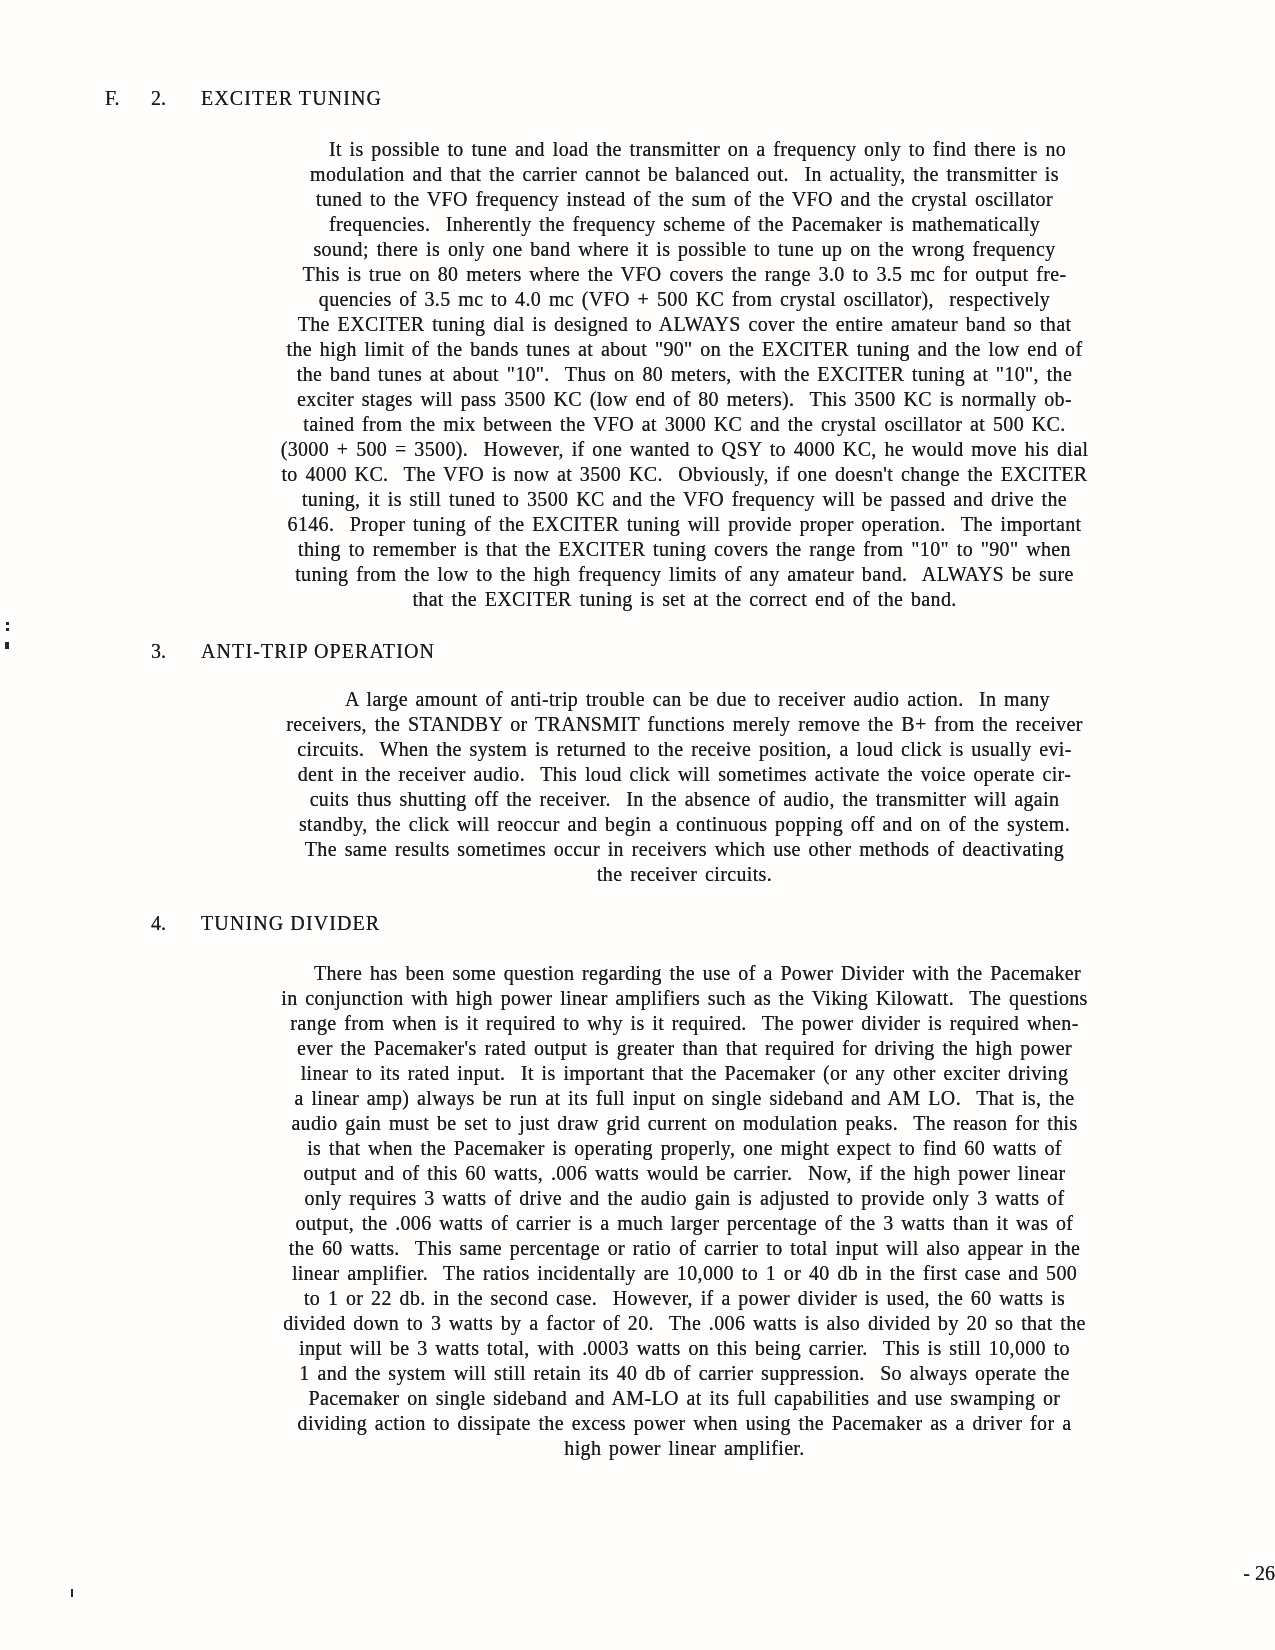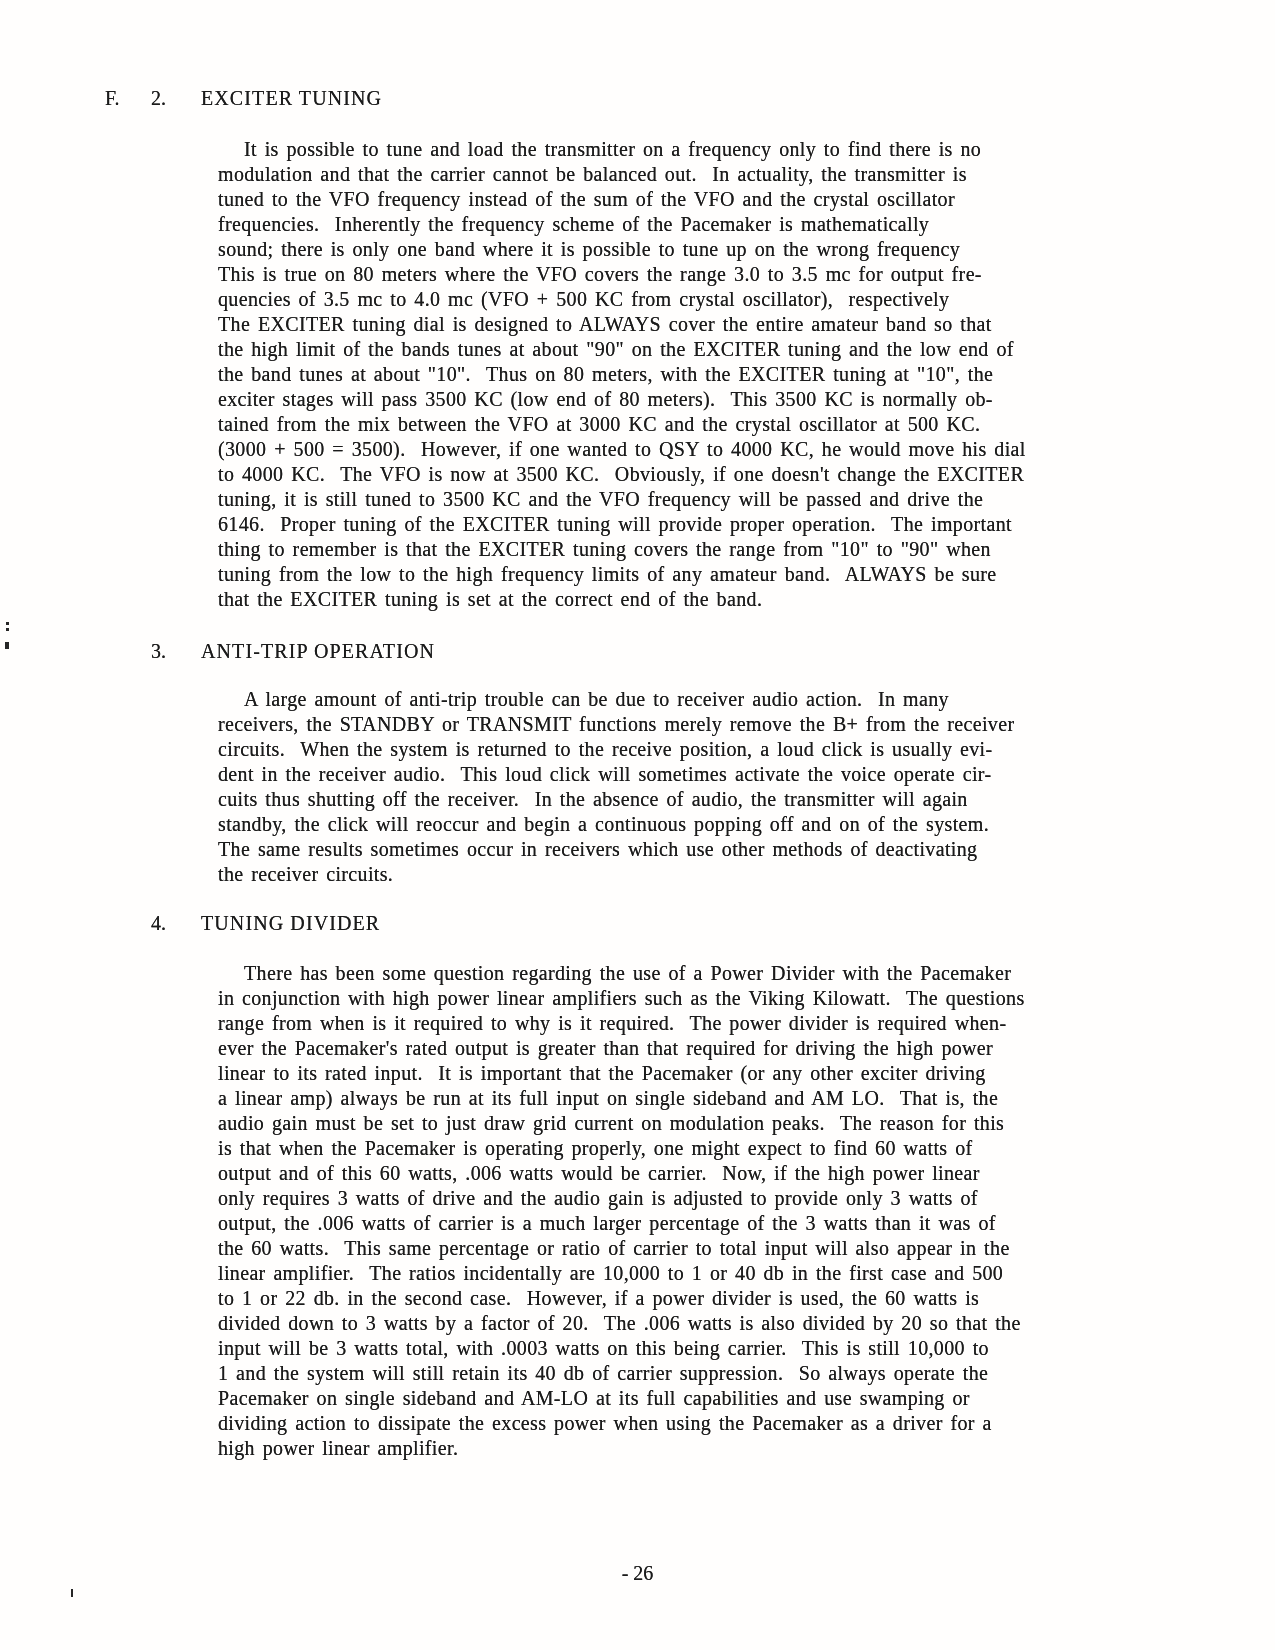--- a/index.html
+++ b/index.html
@@ -19,40 +19,41 @@
     position: absolute;
     left: 0;
     width: 100%;
     height: 25px;
   }
   .sec-prefix { position: absolute; left: 105px; top: 0; }
   .sec-num    { position: absolute; left: 151px; top: 0; }
   .sec-title  { position: absolute; left: 201px; top: 0; letter-spacing: 1.1px; }
   .para {
     position: absolute;
-    left: 218px;
+    left: 192px;
     width: 985px;
     white-space: pre;
     letter-spacing: 0.35px;
     word-spacing: 2.4px;
+    text-align: center;
   }
   .para .line { height: 25px; }
   .para .line:first-child { text-indent: 26px; }
   .line .u { text-underline-offset: 3px; text-decoration-thickness: 1.5px; }
   .footer-left {
     position: absolute;
     left: 110px;
     top: 1653px;
   }
   .footer-center {
     position: absolute;
     left: 0;
     top: 1561px;
     width: 1275px;
-    text-align: center;
+    text-align: right;
   }
   .artifact { position: absolute; background: #262626; }
 </style>
 </head>
 <body>
 
 <div class="page">
 
   <div class="doc-section" style="top:86px">
     <span class="sec-prefix">F.</span>

